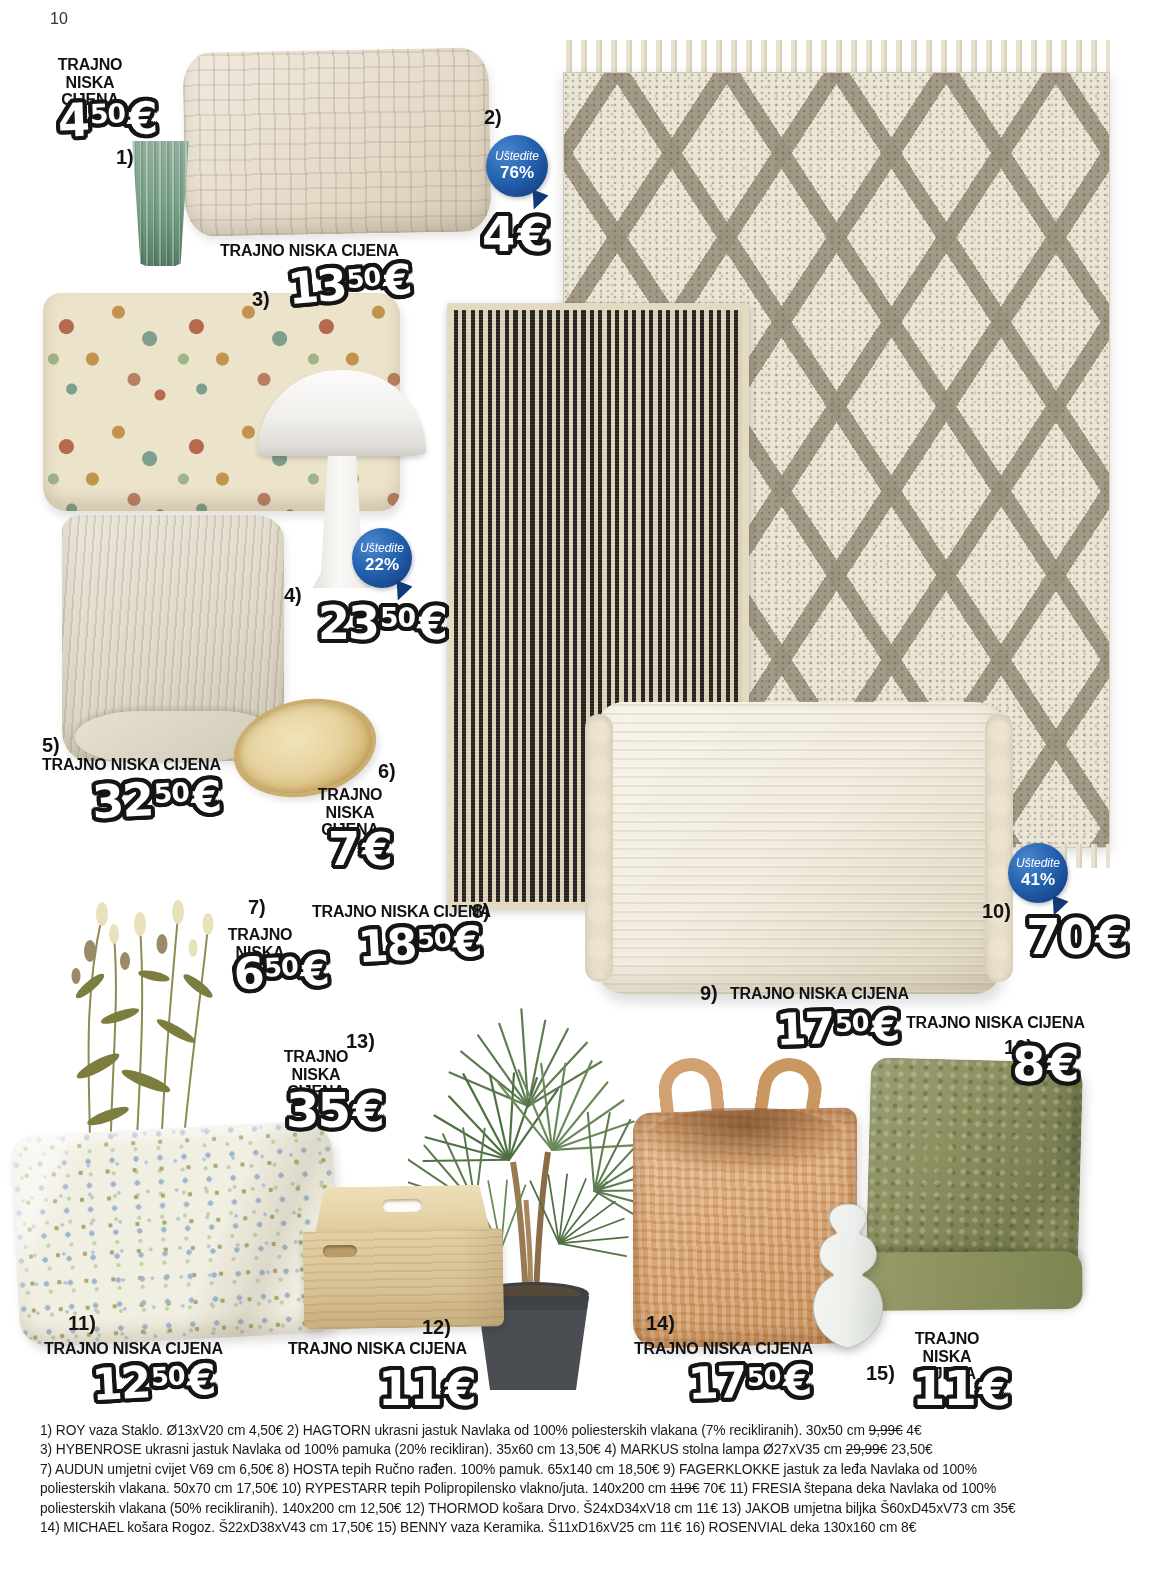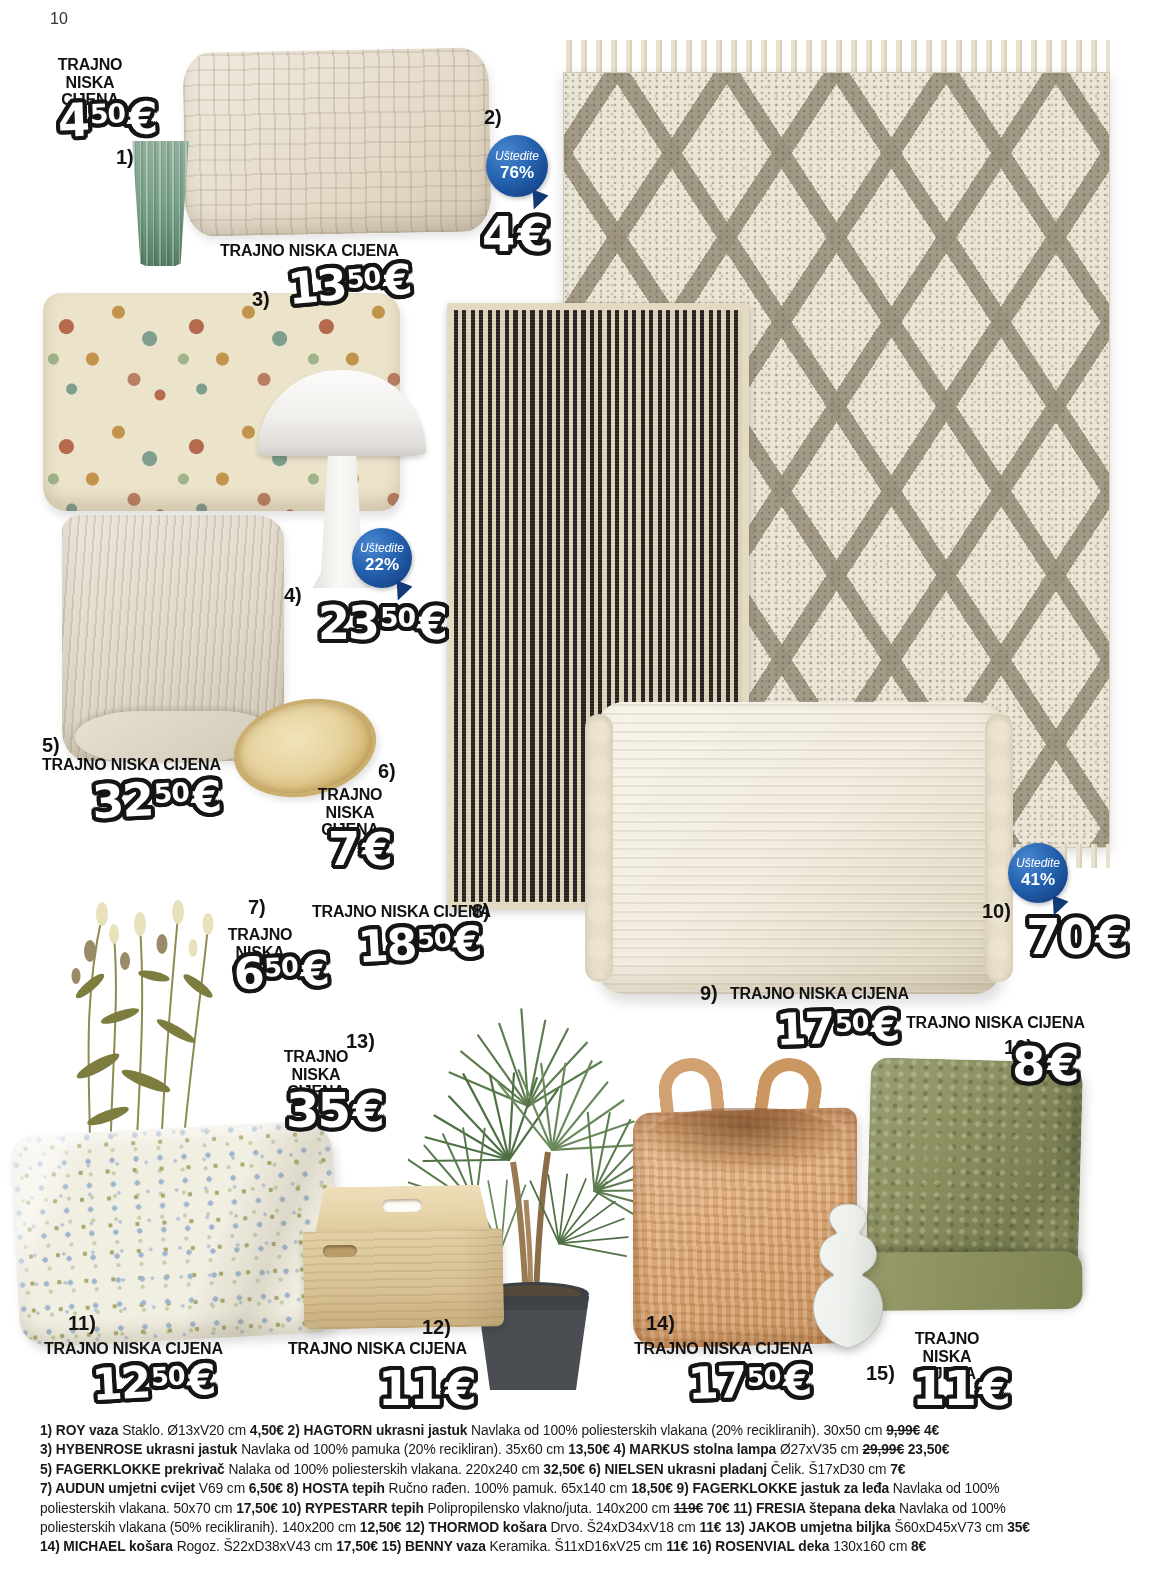--- a/index.html
+++ b/index.html
@@ -169,21 +169,21 @@
     border-radius:18px 22px 14px 20px;
     box-shadow:inset -10px -12px 18px rgba(40,45,18,.25),3px 7px 12px rgba(0,0,0,.16);}
   .art-blanket16::after{content:"";position:absolute;left:-6px;bottom:-10px;width:105%;height:58px;
     background:linear-gradient(100deg,#989c6b,#7e8352);border-radius:14px 18px 16px 20px;
     transform:rotate(-2deg);box-shadow:0 -4px 8px rgba(30,35,12,.3);}
 
   
   .descriptions{position:absolute;left:40px;top:1421px;width:1095px;z-index:30;
     font-size:13.8px;line-height:19.4px;letter-spacing:-0.1px;color:#191919;}
   .desc-line{white-space:nowrap;}
-  .desc-line .b{font-weight:bold;}
+  .desc-line .b{font-weight:normal;}
   .desc-line .s{text-decoration:line-through;}
 </style>
 </head>
 <body>
 
 <div class="page">
 
   <div class="pagenum">10</div>
 
   <div class="art art-rug10">
@@ -376,22 +376,21 @@
 
   <div class="num" style="left:646px;top:1312px;">14)</div>
   <div class="tagline" style="left:634px;top:1340px;">TRAJNO NISKA CIJENA</div>
   <div class="price f44 rneg2" style="left:688px;top:1360px;"><span class="p-main">17</span><span class="p-sup">50</span><span class="p-eur">€</span></div>
 
   <div class="tagline two" style="left:893px;top:1330px;">TRAJNO NISKA CIJENA</div>
   <div class="num" style="left:866px;top:1362px;">15)</div>
   <div class="price f48" style="left:912px;top:1364px;"><span class="p-main">11</span><span class="p-sup"></span><span class="p-eur">€</span></div>
 
   <div class="descriptions">
-      <div class="desc-line"><span class="b">1) ROY vaza </span><span>Staklo. Ø13xV20 cm </span><span class="b">4,50€ </span><span class="b">2) HAGTORN ukrasni jastuk </span><span>Navlaka od 100% poliesterskih vlakana (20% recikliranih). 30x50 cm </span><span class="b s">9,99€</span><span class="b"> 4€</span></div>
+      <div class="desc-line"><span class="b">1) ROY vaza </span><span>Staklo. Ø13xV20 cm </span><span class="b">4,50€ </span><span class="b">2) HAGTORN ukrasni jastuk </span><span>Navlaka od 100% poliesterskih vlakana (7% recikliranih). 30x50 cm </span><span class="b s">9,99€</span><span class="b"> 4€</span></div>
       <div class="desc-line"><span class="b">3) HYBENROSE ukrasni jastuk </span><span>Navlaka od 100% pamuka (20% recikliran). 35x60 cm </span><span class="b">13,50€ </span><span class="b">4) MARKUS stolna lampa </span><span>Ø27xV35 cm </span><span class="b s">29,99€</span><span class="b"> 23,50€</span></div>
-      <div class="desc-line"><span class="b">5) FAGERKLOKKE prekrivač </span><span>Nalaka od 100% poliesterskih vlakana. 220x240 cm </span><span class="b">32,50€ </span><span class="b">6) NIELSEN ukrasni pladanj </span><span>Čelik. Š17xD30 cm </span><span class="b">7€</span></div>
       <div class="desc-line"><span class="b">7) AUDUN umjetni cvijet </span><span>V69 cm </span><span class="b">6,50€ </span><span class="b">8) HOSTA tepih </span><span>Ručno rađen. 100% pamuk. 65x140 cm </span><span class="b">18,50€ </span><span class="b">9) FAGERKLOKKE jastuk za leđa </span><span>Navlaka od 100%</span></div>
       <div class="desc-line"><span>poliesterskih vlakana. 50x70 cm </span><span class="b">17,50€ </span><span class="b">10) RYPESTARR tepih </span><span>Polipropilensko vlakno/juta. 140x200 cm </span><span class="b s">119€</span><span class="b"> 70€ </span><span class="b">11) FRESIA štepana deka </span><span>Navlaka od 100%</span></div>
       <div class="desc-line"><span>poliesterskih vlakana (50% recikliranih). 140x200 cm </span><span class="b">12,50€ </span><span class="b">12) THORMOD košara </span><span>Drvo. Š24xD34xV18 cm </span><span class="b">11€ </span><span class="b">13) JAKOB umjetna biljka </span><span>Š60xD45xV73 cm </span><span class="b">35€</span></div>
       <div class="desc-line"><span class="b">14) MICHAEL košara </span><span>Rogoz. Š22xD38xV43 cm </span><span class="b">17,50€ </span><span class="b">15) BENNY vaza </span><span>Keramika. Š11xD16xV25 cm </span><span class="b">11€ </span><span class="b">16) ROSENVIAL deka </span><span>130x160 cm </span><span class="b">8€</span></div>
     </div>
 
 </div>
 
 </body></html>

